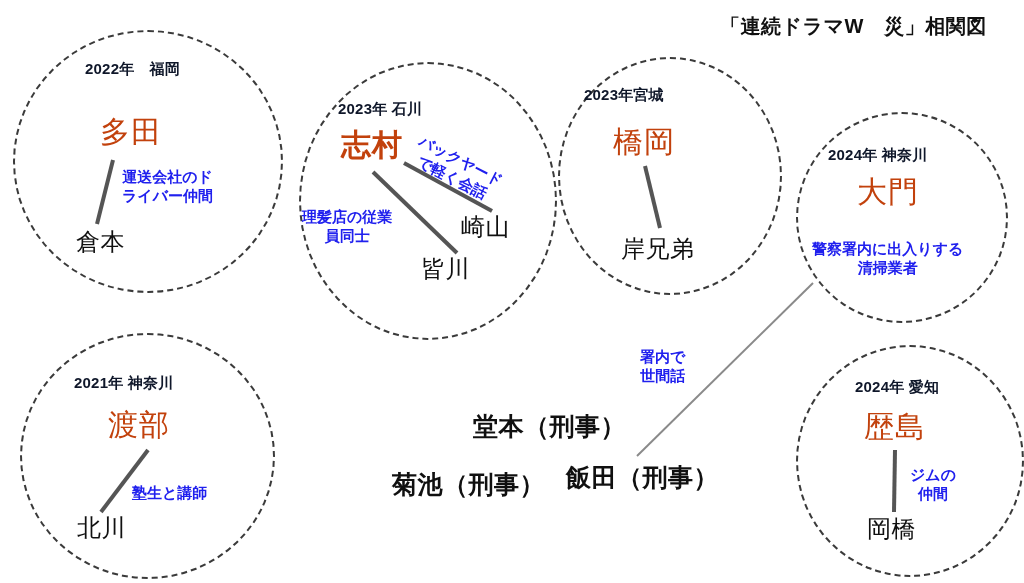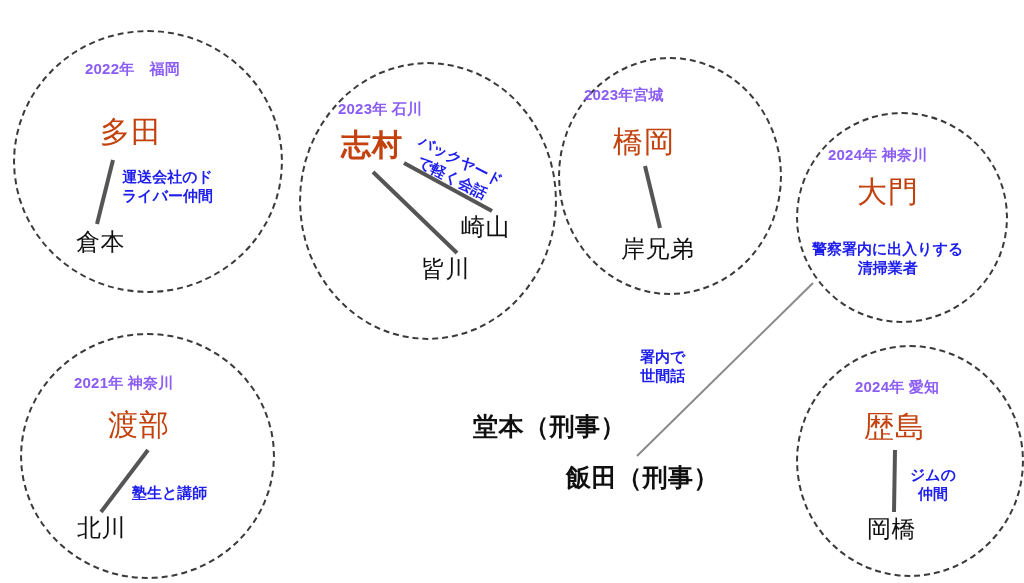--- a/index.html
+++ b/index.html
@@ -29,21 +29,21 @@
     border: 2px dashed #3a3a3a;
     border-radius: 50%;
     box-sizing: border-box;
   }
   .txt {
     position: absolute;
     white-space: nowrap;
     line-height: 1.15;
   }
   .group-year {
-    color: #8b5cf6;
+    color: #0f172a;
     font-weight: bold;
     font-size: 15px;
     letter-spacing: 0.2px;
   }
   .person-main {
     color: #c2410c;
     font-weight: normal;
     font-size: 30px;
     letter-spacing: 1px;
   }
@@ -91,33 +91,35 @@
 
     <line x1="645" y1="166" x2="660" y2="228" stroke="#555555" stroke-width="4"></line>
 
     <line x1="148" y1="450" x2="101" y2="512" stroke="#555555" stroke-width="4"></line>
 
     <line x1="895" y1="450" x2="894" y2="512" stroke="#555555" stroke-width="4"></line>
 
     <line x1="637" y1="456" x2="813" y2="283" stroke="#8a8a8a" stroke-width="2"></line>
   </svg>
 
+  <div class="txt diagram-title" style="left:720px; top:15px;">「連続ドラマW　災」相関図</div>
 
   <div class="group-circle" style="left:13px; top:30px; width:270px; height:263px;"></div>
   <div class="txt group-year" style="left:85px; top:60px;">2022年　福岡</div>
   <div class="txt person-main" style="left:100px; top:115px;">多田</div>
   <div class="txt person-sub" style="left:76px; top:228px;">倉本</div>
   <div class="txt rel-label" style="left:122px; top:168px;">運送会社のド<br>ライバー仲間</div>
 
   <div class="group-circle" style="left:299px; top:62px; width:258px; height:278px;"></div>
   <div class="txt group-year" style="left:338px; top:100px;">2023年 石川</div>
   <div class="txt person-main" style="left:341px; top:128px;font-weight:bold;">志村</div>
   <div class="txt person-sub" style="left:461px; top:213px;">崎山</div>
   <div class="txt person-sub" style="left:421px; top:255px;">皆川</div>
   <div class="txt rel-label rotated" style="left:424px; top:132px; transform: rotate(27deg);">バックヤード<br>で軽く会話</div>
+  <div class="txt rel-label" style="left:302px; top:208px;">理髪店の従業<br>員同士</div>
 
   <div class="group-circle" style="left:558px; top:57px; width:224px; height:238px;"></div>
   <div class="txt group-year" style="left:584px; top:86px;">2023年宮城</div>
   <div class="txt person-main" style="left:613px; top:125px;">橋岡</div>
   <div class="txt person-sub" style="left:621px; top:235px;">岸兄弟</div>
 
   <div class="group-circle" style="left:796px; top:112px; width:212px; height:211px;"></div>
   <div class="txt group-year" style="left:828px; top:146px;text-align:center;">2024年 神奈川</div>
   <div class="txt person-main" style="left:857px; top:175px;">大門</div>
   <div class="txt rel-label" style="left:812px; top:240px;">警察署内に出入りする<br>清掃業者</div>
@@ -128,17 +130,18 @@
   <div class="txt person-sub" style="left:77px; top:514px;">北川</div>
   <div class="txt rel-label" style="left:132px; top:484px;">塾生と講師</div>
 
   <div class="group-circle" style="left:796px; top:345px; width:228px; height:232px;"></div>
   <div class="txt group-year" style="left:855px; top:378px;">2024年 愛知</div>
   <div class="txt person-main" style="left:864px; top:410px;">歴島</div>
   <div class="txt person-sub" style="left:867px; top:515px;">岡橋</div>
   <div class="txt rel-label" style="left:910px; top:466px;">ジムの<br>仲間</div>
 
   <div class="txt detective" style="left:473px; top:412px;">堂本（刑事）</div>
+  <div class="txt detective" style="left:392px; top:470px;">菊池（刑事）</div>
   <div class="txt detective" style="left:566px; top:463px;">飯田（刑事）</div>
 
   <div class="txt rel-label" style="left:640px; top:348px;">署内で<br>世間話</div>
 
 </div>
 
 </body></html>

